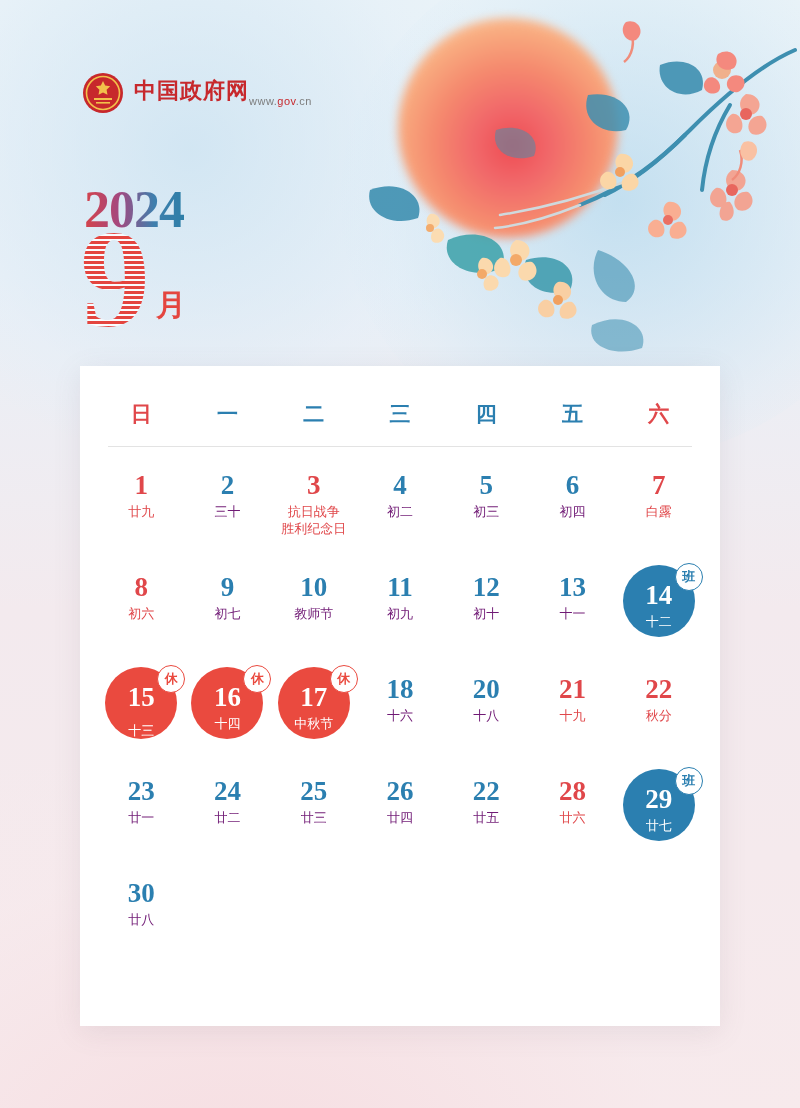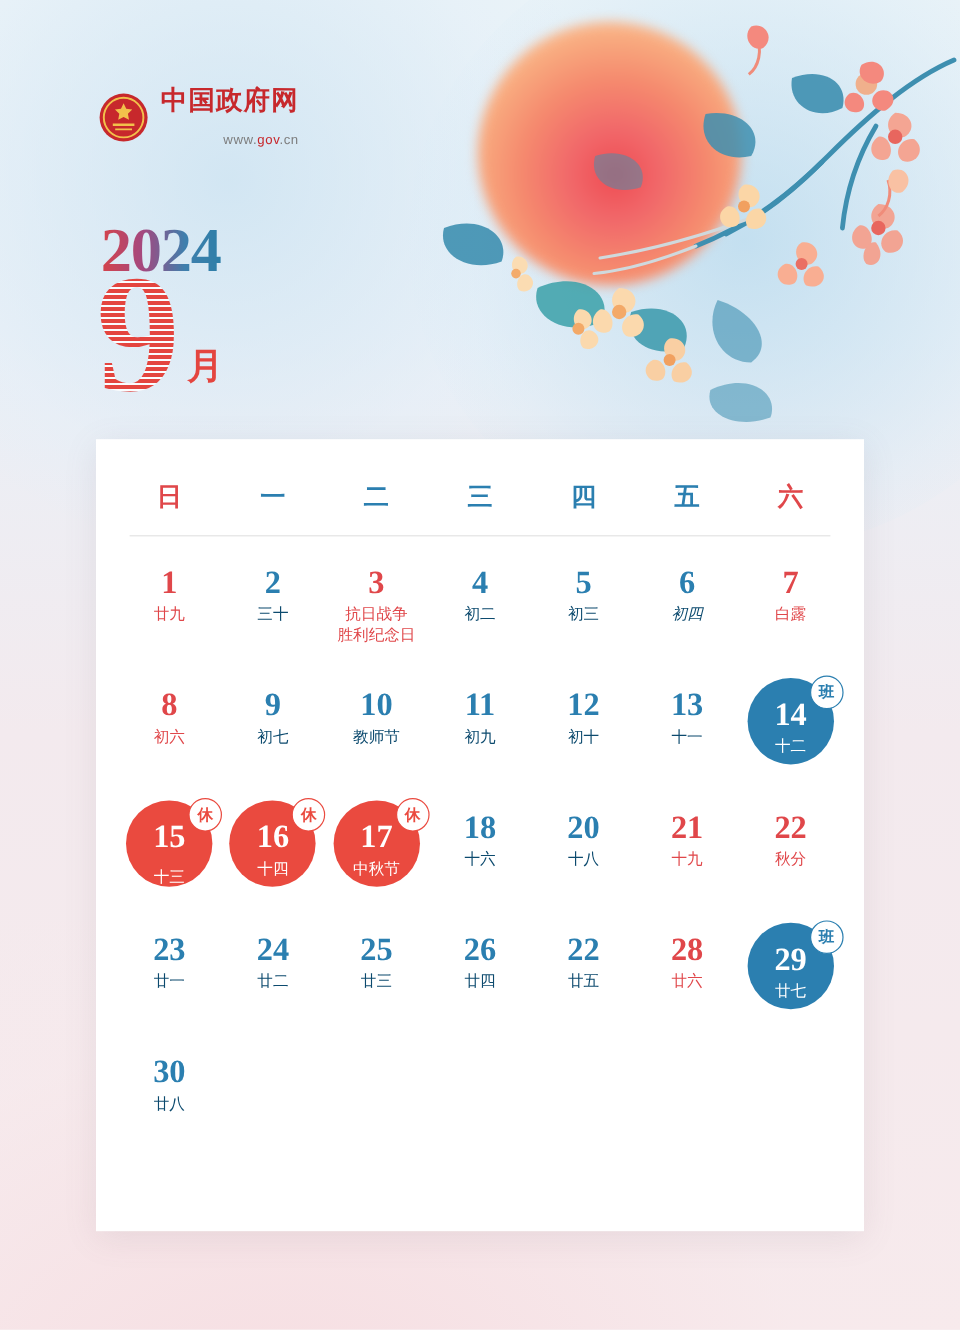--- a/index.html
+++ b/index.html
@@ -70,23 +70,22 @@
     align-items: center;
     gap: 10px;
   }
   .emblem {
     width: 42px; height: 42px;
     position: relative;
     flex: 0 0 auto;
   }
   .logo-text {
     display: flex;
-    flex-direction: column;
+    flex-direction: row;
     line-height: 1.05;
-    text-align: right;
   }
   .logo-title {
     font-size: 22px;
     font-weight: bold;
     color: #c7282c;
     letter-spacing: 1px;
   }
   .logo-sub {
     font-size: 11px;
     color: #7d7d7d;
@@ -191,21 +190,21 @@
     line-height: 1.05;
     color: #2b7fb0;
     font-family: "Liberation Serif", serif;
     font-weight: bold;
     position: relative;
     z-index: 2;
   }
   .dlunar {
     font-size: 13px;
     margin-top: 5px;
-    color: #0c4a6e;
+    color: #701a75;
     line-height: 1.25;
     text-align: center;
     position: relative;
     z-index: 2;
     max-width: 84px;
   }
 
   .cell.weekend .dnum,
   .cell.weekend .dlunar { color: #e0474a; }
   .cell.festival .dnum,
@@ -397,21 +396,21 @@
         <div class="cell">
           <div class="dnum">4</div>
           <div class="dlunar" style="white-space: pre-line;">初二</div>
         </div>
         <div class="cell">
           <div class="dnum">5</div>
           <div class="dlunar" style="white-space: pre-line;">初三</div>
         </div>
         <div class="cell">
           <div class="dnum">6</div>
-          <div class="dlunar" style="white-space: pre-line; font-style: italic;">初四</div>
+          <div class="dlunar" style="white-space: pre-line;">初四</div>
         </div>
         <div class="cell weekend">
           <div class="dnum">7</div>
           <div class="dlunar" style="white-space: pre-line;">白露</div>
         </div>
         <div class="cell weekend">
           <div class="dnum">8</div>
           <div class="dlunar" style="white-space: pre-line;">初六</div>
         </div>
         <div class="cell">

